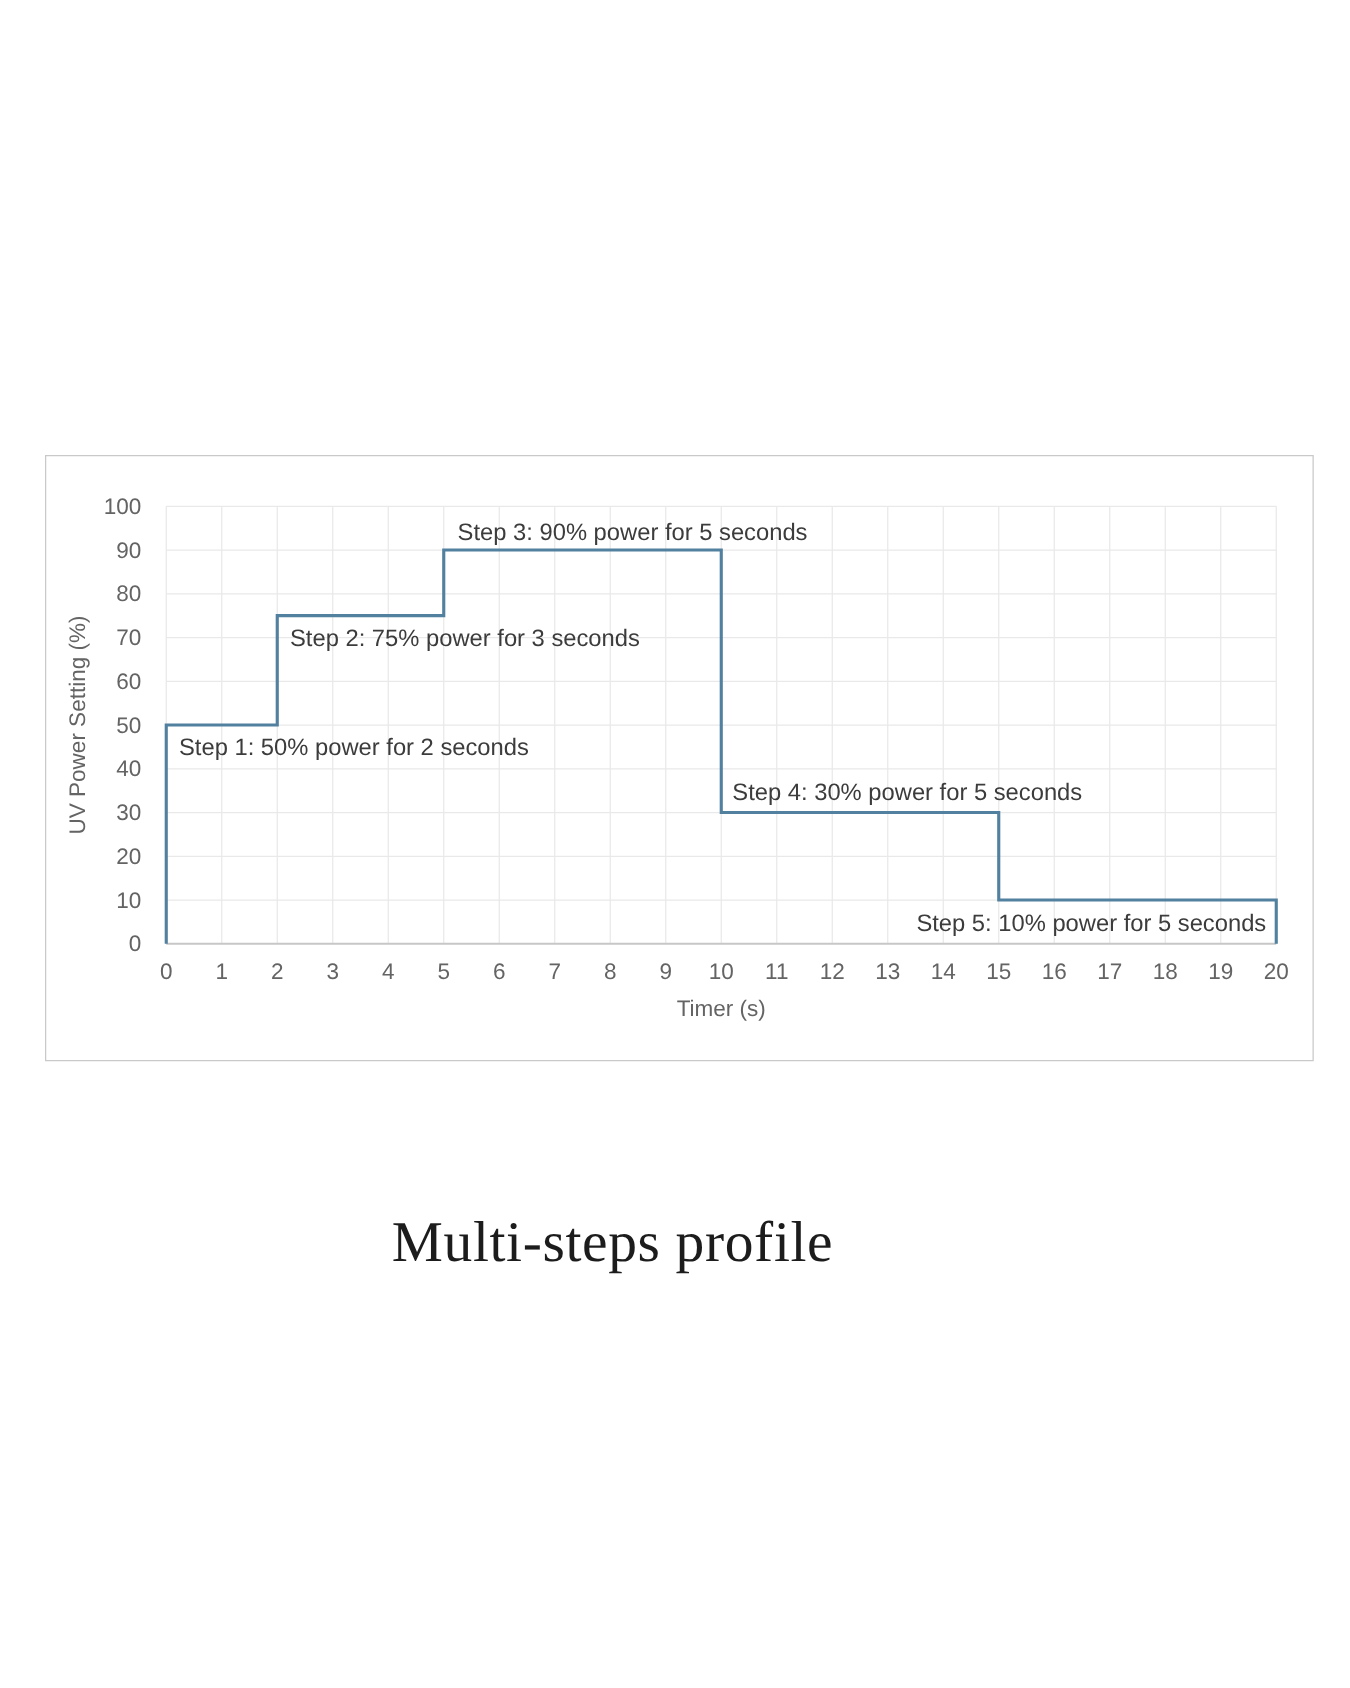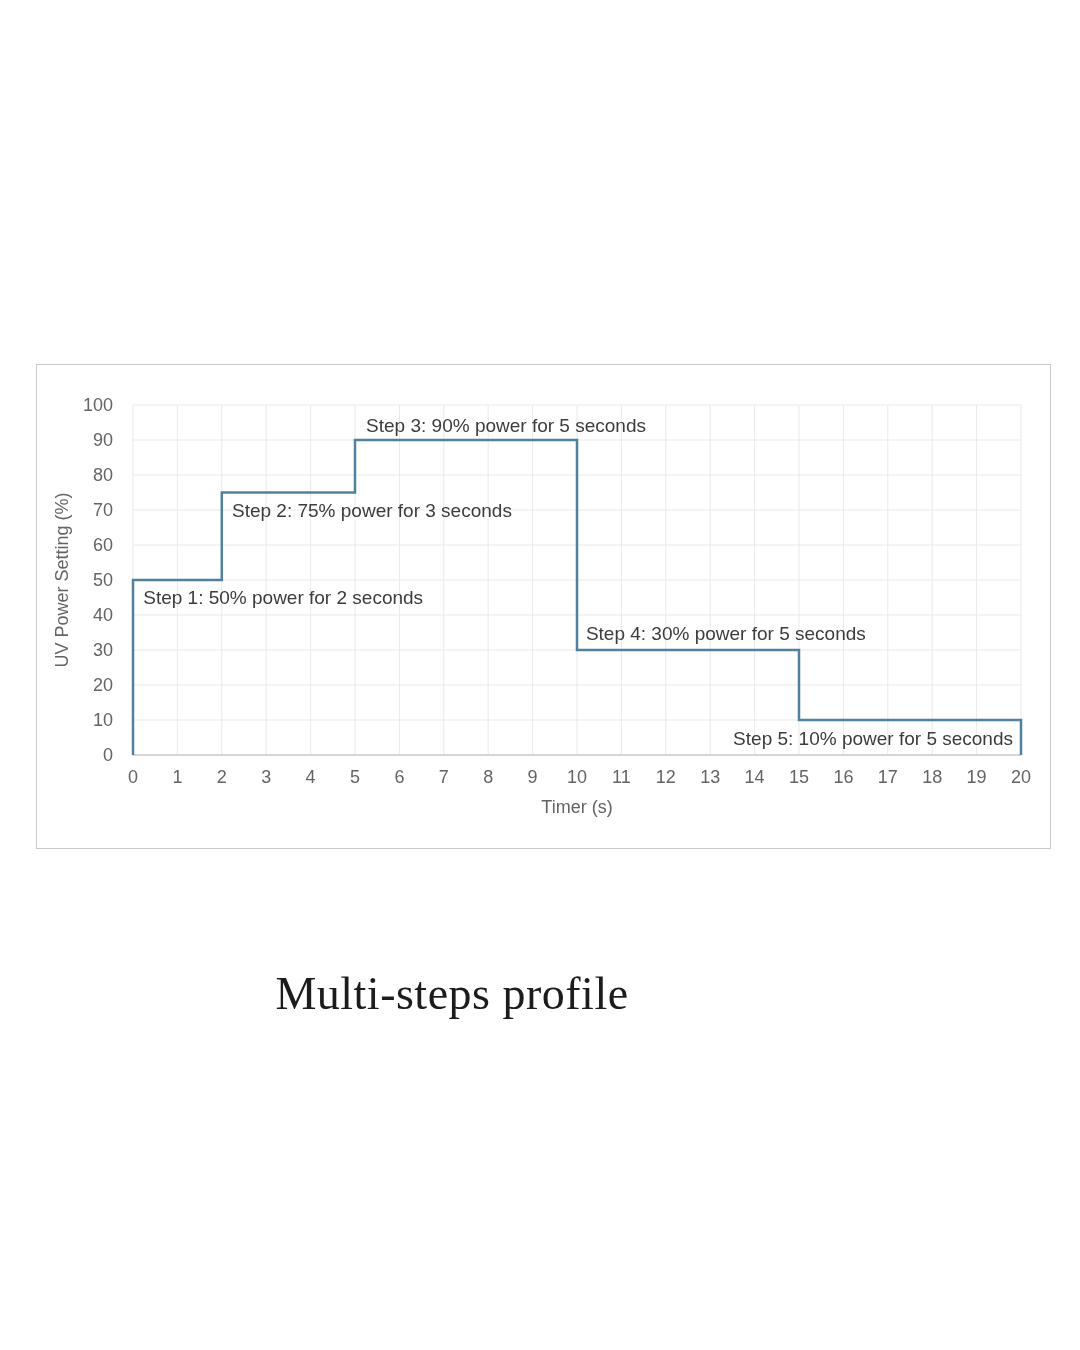--- a/index.html
+++ b/index.html
@@ -34,20 +34,21 @@
     position: absolute;
     left: 0;
     top: 966px;
     width: 904px;
     text-align: center;
     font-family: "Liberation Serif", "DejaVu Serif", serif;
     font-size: 46px;
     line-height: 1.2;
     color: #1c1c1c;
     letter-spacing: 0.5px;
+    padding-left: 38px;
   }
 </style>
 </head>
 <body>
 
 <div class="page">
 
   <div class="chart-card">
     <svg viewBox="0 0 1013 483" xmlns="http://www.w3.org/2000/svg">
         <line x1="96" y1="40" x2="96" y2="390" stroke="#e9e9e9" stroke-width="1"></line>

